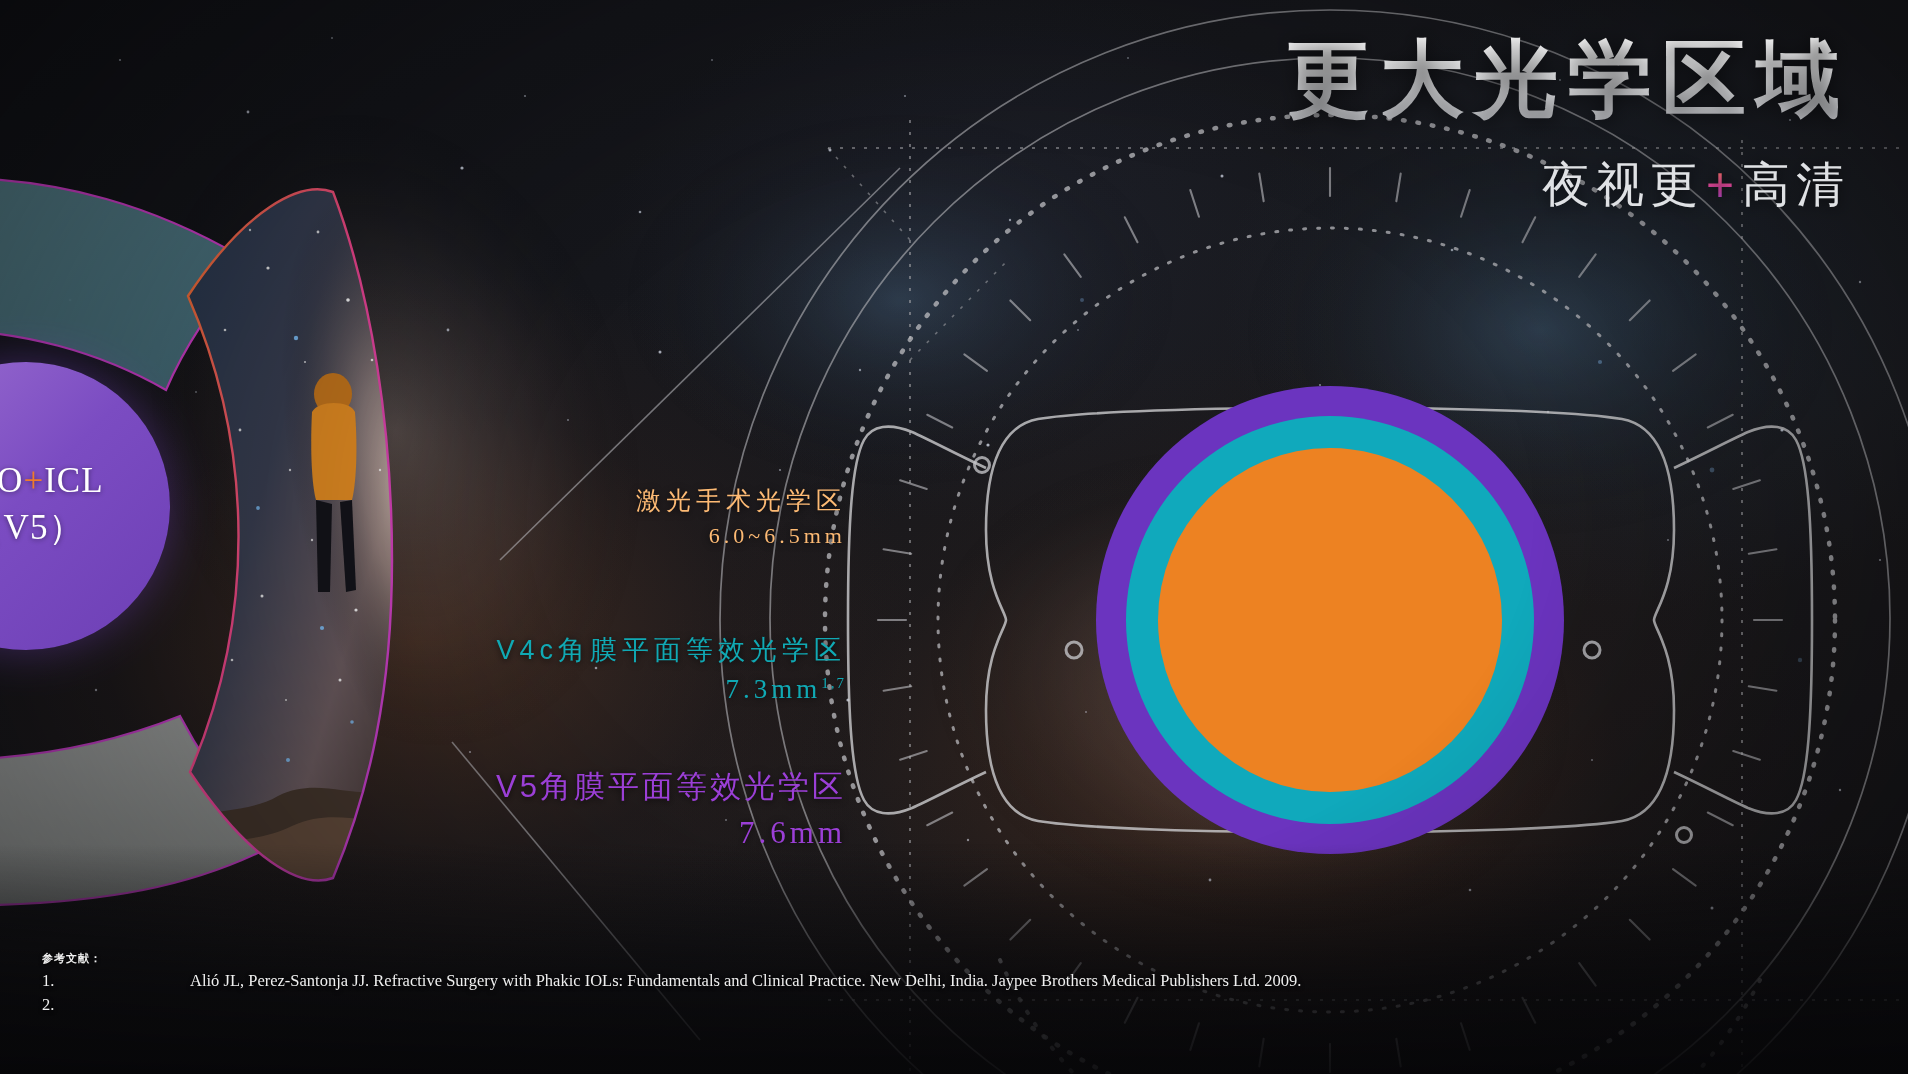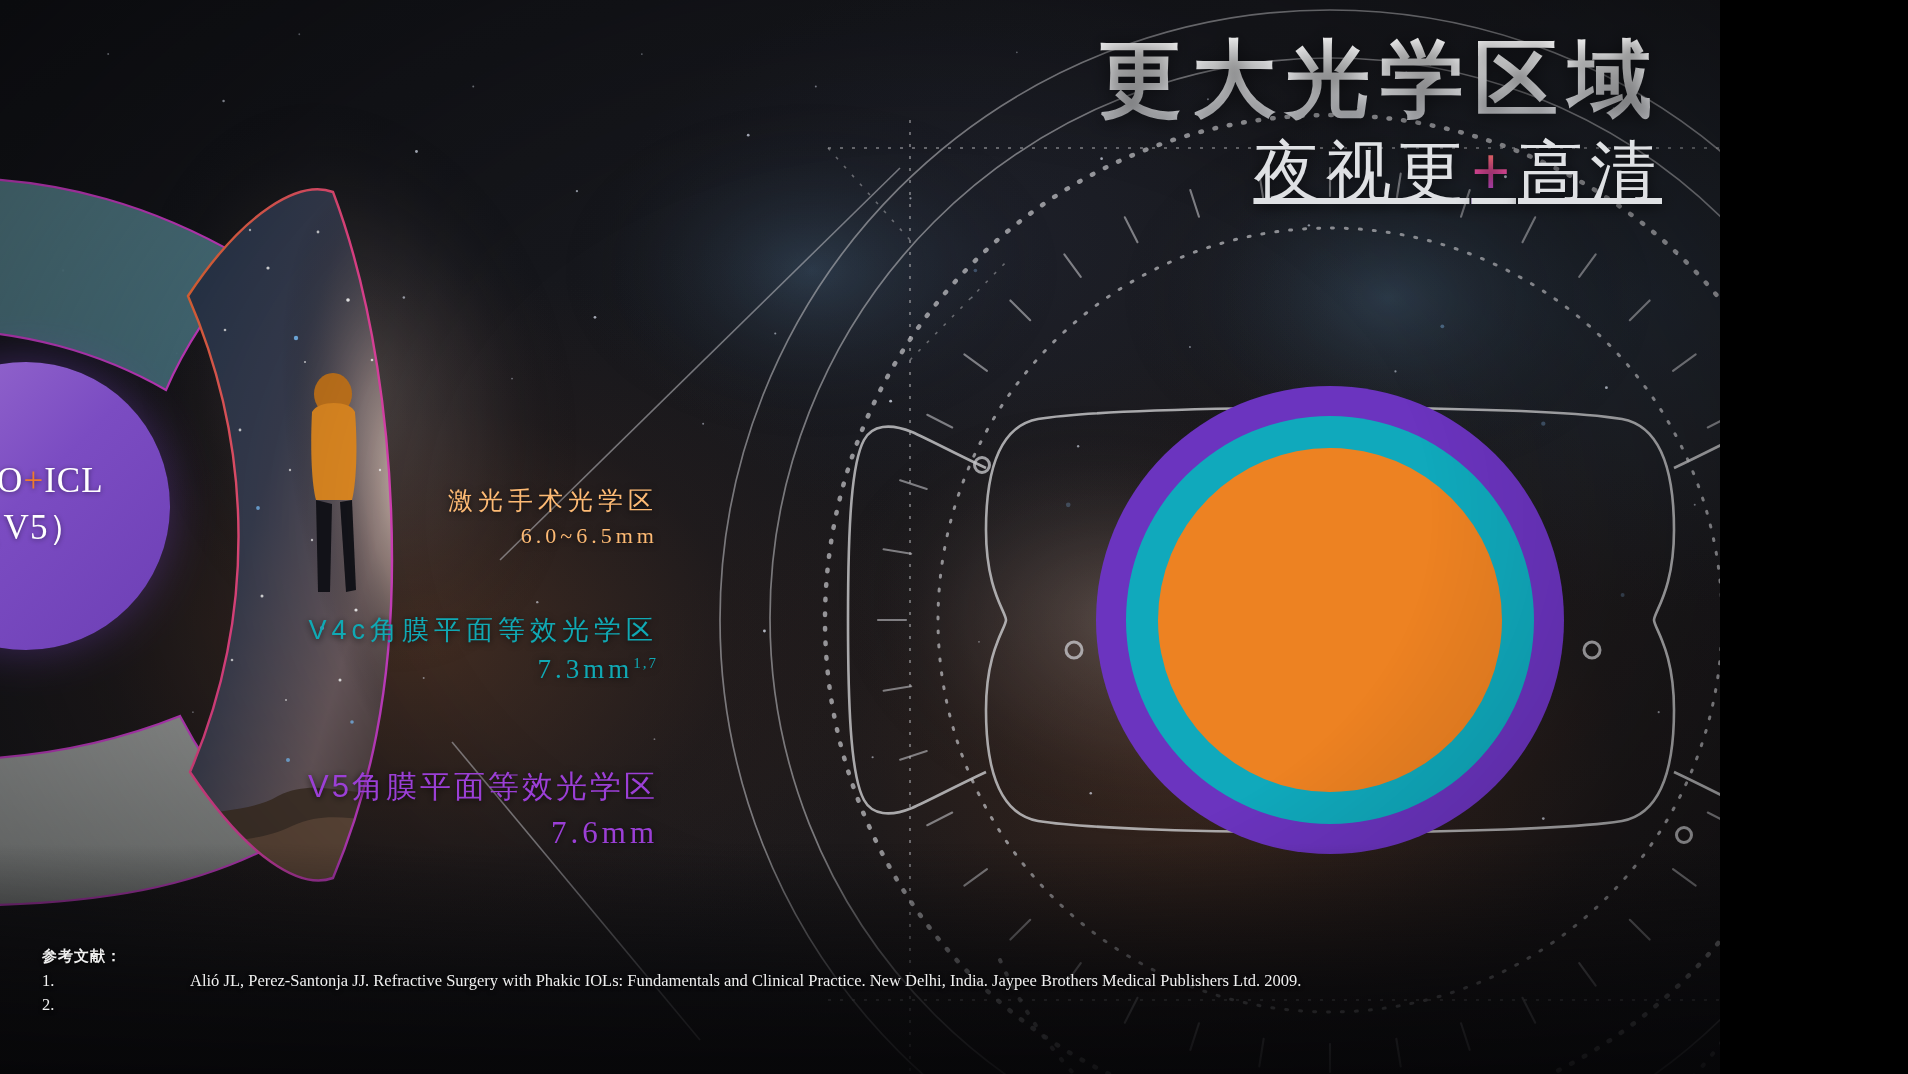--- a/index.html
+++ b/index.html
@@ -1,21 +1,21 @@
 <!DOCTYPE html>
 <html><head>
 <meta charset="utf-8">
 <style>
   html,body{margin:0;padding:0;background:#000;}
   body{
     font-family:"Liberation Sans","DejaVu Sans",sans-serif;
     width:1908px;height:1074px;overflow:hidden;
   }
   #slide{
-    position:relative;width:1720px;height:1074px;overflow:hidden;
+    position:relative;width:1908px;height:1074px;overflow:hidden;
     background:#16161a;
   }
 
   
   .bg-base{
     position:absolute;inset:0;
     background:
       radial-gradient(ellipse 700px 520px at 420px 640px, rgba(120,70,40,.42) 0%, rgba(60,35,25,.18) 45%, rgba(0,0,0,0) 72%),
       radial-gradient(ellipse 820px 560px at 1230px 760px, rgba(110,62,34,.40) 0%, rgba(45,28,20,.16) 48%, rgba(0,0,0,0) 74%),
       radial-gradient(ellipse 600px 440px at 1640px 300px, rgba(40,58,78,.34) 0%, rgba(0,0,0,0) 70%),
@@ -40,22 +40,22 @@
   .title-wrap{position:absolute;right:58px;top:34px;text-align:right;z-index:40;}
   .title-main{
     font-size:84px;font-weight:700;letter-spacing:10px;line-height:1.08;
     color:#eceef0;
     background:linear-gradient(180deg,#ffffff 0%,#e9eaec 45%,#b9bbc0 100%);
     -webkit-background-clip:text;background-clip:text;-webkit-text-fill-color:transparent;
     text-shadow:0 2px 18px rgba(0,0,0,.55);
     margin:0;white-space:nowrap;
   }
   .title-sub{
-    margin:2px 0 0 0;font-size:66px;font-weight:400;letter-spacing:6px;
-    color:#dfe1e4;white-space:nowrap;text-shadow:0 2px 14px rgba(0,0,0,.6);text-decoration:underline;
+    margin:28px 0 0 0;font-size:48px;font-weight:400;letter-spacing:6px;
+    color:#dfe1e4;white-space:nowrap;text-shadow:0 2px 14px rgba(0,0,0,.6);
   }
   .plus-grad{
     background:linear-gradient(180deg,#f08a2a 0%,#e0479b 52%,#7d3fd8 100%);
     -webkit-background-clip:text;background-clip:text;-webkit-text-fill-color:transparent;
     font-weight:300;padding:0 2px;
   }
 
   
   .badge{
     position:absolute;left:-118px;top:362px;width:288px;height:288px;border-radius:50%;
@@ -76,34 +76,34 @@
     text-shadow:0 1px 5px rgba(0,0,0,.45);
   }
 
   
   .meas{position:absolute;z-index:38;text-align:right;white-space:nowrap;}
   .meas .ttl{font-size:25px;letter-spacing:5px;line-height:1.35;}
   .meas .val{font-size:22px;letter-spacing:4px;line-height:1.6;
     font-family:"Liberation Serif","DejaVu Serif",serif;}
   .meas .val sup{font-size:15px;letter-spacing:2px;}
   .m-laser{right:1062px;top:484px;color:#e8752a;text-shadow:0 1px 7px rgba(0,0,0,.75);}
-  .m-v4c{right:1062px;top:612px;color:#10a9b4;text-shadow:0 1px 7px rgba(0,0,0,.75);}
+  .m-v4c{right:1062px;top:632px;color:#10a9b4;text-shadow:0 1px 7px rgba(0,0,0,.75);}
   .m-v4c .ttl{font-size:27px;}
   .m-v4c .val{font-size:27px;}
   .m-v5{right:1062px;top:740px;color:#9b3fd6;text-shadow:0 1px 7px rgba(0,0,0,.75);}
   .m-v5 .ttl{font-size:31px;letter-spacing:3px;margin-top:26px;}
   .m-v5 .val{font-size:31px;}
 
   
   .refs{
     position:absolute;left:42px;bottom:58px;z-index:45;color:#f0f0f0;
     font-family:"Liberation Serif","DejaVu Serif",serif;
     text-shadow:0 1px 4px rgba(0,0,0,.9);
   }
-  .refs-title{font-family:"Liberation Sans",sans-serif;font-size:15px;font-weight:700;letter-spacing:1px;margin-bottom:3px;}
+  .refs-title{font-family:"Liberation Sans",sans-serif;font-size:11px;font-weight:700;letter-spacing:1px;margin-bottom:3px;}
   .refs-row{display:flex;font-size:16.5px;line-height:1.42;}
   .refs-num{width:148px;flex:0 0 148px;}
 </style>
 </head>
 <body>
 
 <div id="slide">
 
   <div class="bg-base"></div>
 

